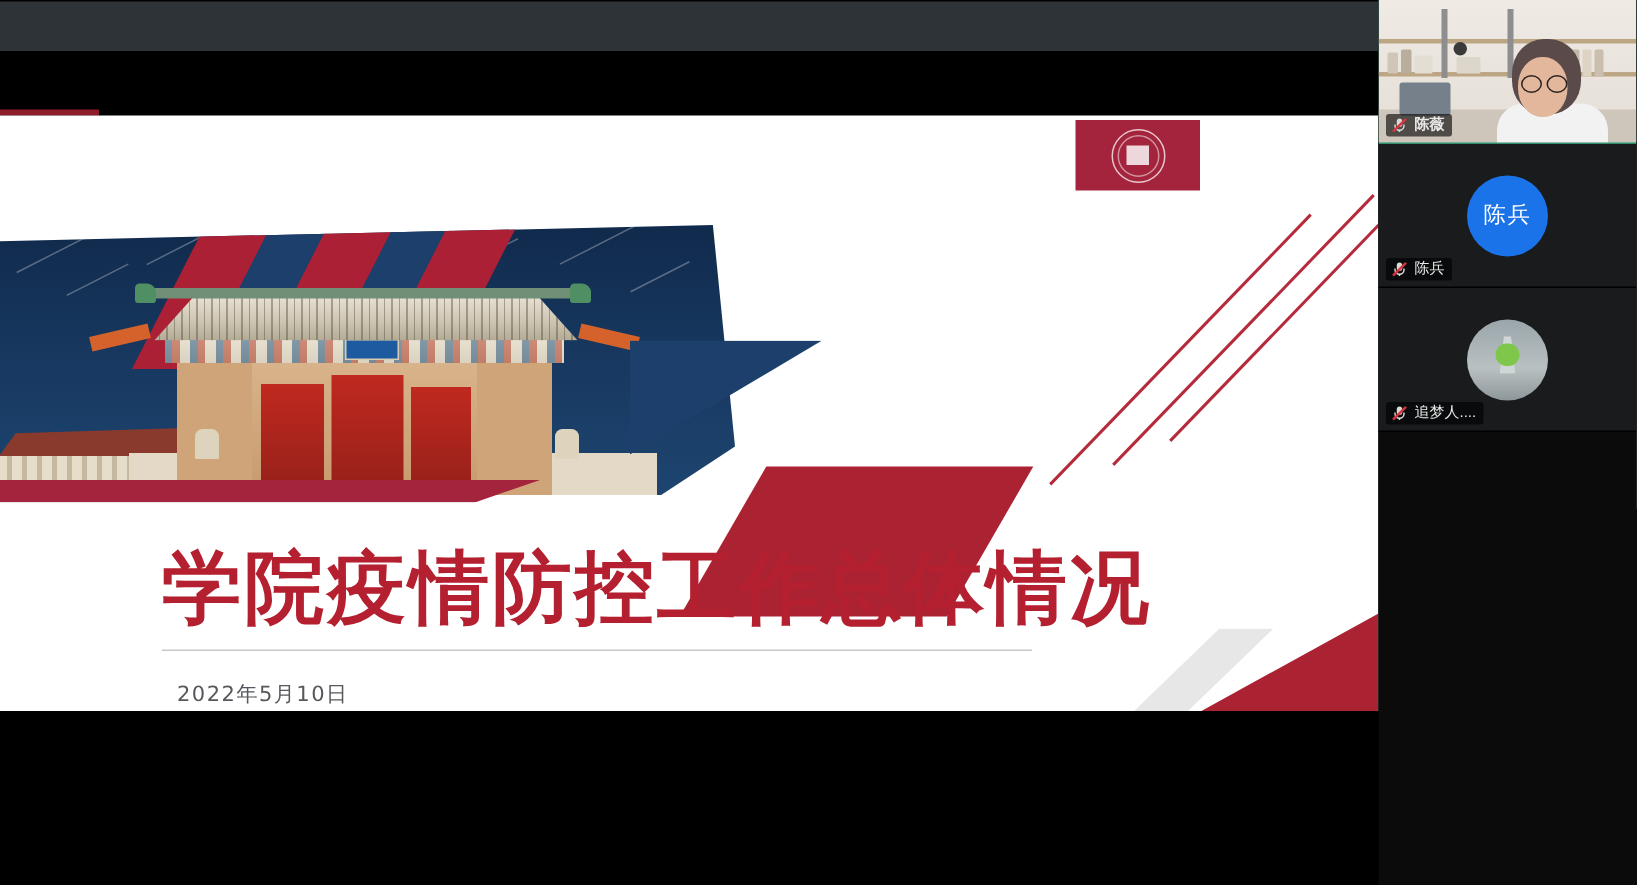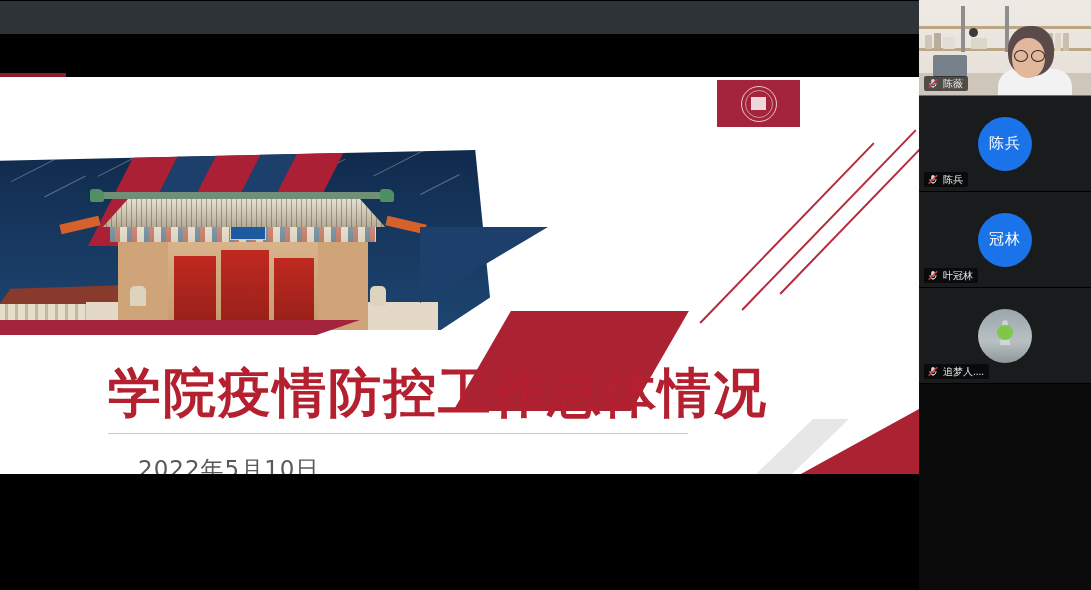--- a/index.html
+++ b/index.html
@@ -78,30 +78,30 @@
               clip-path:polygon(100% 0,100% 100%,0 100%);}
   .corner-gray{position:absolute;right:70px;bottom:0;width:150px;height:110px;background:#e7e7e7;
                clip-path:polygon(100% 0,76% 0,0 100%,24% 100%);}
 
   
   .title-zone{position:absolute;left:108px;top:288px;width:680px;}
   .slide-title{font-family:"DejaVu Serif","Liberation Serif",serif;
                font-size:53px;font-weight:700;color:#b4202f;letter-spacing:2px;line-height:1.05;
                white-space:nowrap;}
   .title-rule{margin-top:12px;width:580px;height:1px;background:#c8c8c8;}
-  .slide-date{margin-top:20px;margin-left:30px;font-size:23px;color:#55585c;letter-spacing:1px;
+  .slide-date{margin-top:20px;margin-left:10px;font-size:14px;color:#55585c;letter-spacing:1px;
               font-family:"DejaVu Sans","Liberation Sans",sans-serif;}
 
   
   .bottombar{position:absolute;left:0;top:529px;width:919px;height:61px;background:#000;}
 
   
   .tile{position:relative;width:172px;height:95px;background:#191b1d;
         border-bottom:1px solid #000;overflow:hidden;}
-  .tile.active{outline:2px solid #2f8f6e;outline-offset:-2px;}
+  .tile.active{outline:2px solid #2f8f6e;outline-offset:-2px;font-weight:bold;}
   .tile .video{position:absolute;inset:0;}
   .tile .avatar{position:absolute;left:50%;top:50%;transform:translate(-50%,-50%);
                 width:54px;height:54px;border-radius:50%;display:flex;align-items:center;
                 justify-content:center;color:#fff;font-size:15px;letter-spacing:1px;}
   .tile .avatar.img{overflow:hidden;}
   .namebar{position:absolute;left:5px;bottom:4px;display:flex;align-items:center;gap:4px;
            background:rgba(0,0,0,.62);padding:1px 5px 1px 3px;border-radius:2px;max-width:150px;}
   .nm-text{color:#e9e9e9;font-size:10px;line-height:13px;white-space:nowrap;overflow:hidden;}
   .host-badge{width:13px;height:13px;background:#e8820c;border-radius:2px;display:flex;
               align-items:center;justify-content:center;flex:0 0 auto;}
@@ -267,34 +267,20 @@
         <svg class="mic" viewBox="0 0 16 16">
   <rect x="5.6" y="2" width="4.8" height="7.6" rx="2.4" fill="#d9d9d9"></rect>
   <path d="M4 7.4v1a4 4 0 0 0 8 0v-1" fill="none" stroke="#d9d9d9" stroke-width="1.3"></path>
   <line x1="8" y1="12" x2="8" y2="14" stroke="#d9d9d9" stroke-width="1.3"></line>
   <line x1="2.2" y1="13.6" x2="13.8" y2="2.4" stroke="#d8343c" stroke-width="2.1"></line>
 </svg>
         <span class="nm-text">陈兵</span>
      </div>
       </div>
       <div class="tile">
-        <div class="avatar" style="background:#1a73e8">
-          <span>冠林</span>
-        </div>
-        <div class="namebar">
-        <svg class="mic" viewBox="0 0 16 16">
-  <rect x="5.6" y="2" width="4.8" height="7.6" rx="2.4" fill="#d9d9d9"></rect>
-  <path d="M4 7.4v1a4 4 0 0 0 8 0v-1" fill="none" stroke="#d9d9d9" stroke-width="1.3"></path>
-  <line x1="8" y1="12" x2="8" y2="14" stroke="#d9d9d9" stroke-width="1.3"></line>
-  <line x1="2.2" y1="13.6" x2="13.8" y2="2.4" stroke="#d8343c" stroke-width="2.1"></line>
-</svg>
-        <span class="nm-text">叶冠林</span>
-     </div>
-      </div>
-      <div class="tile">
         <div class="avatar img monument"></div>
         <div class="namebar">
         <svg class="mic" viewBox="0 0 16 16">
   <rect x="5.6" y="2" width="4.8" height="7.6" rx="2.4" fill="#d9d9d9"></rect>
   <path d="M4 7.4v1a4 4 0 0 0 8 0v-1" fill="none" stroke="#d9d9d9" stroke-width="1.3"></path>
   <line x1="8" y1="12" x2="8" y2="14" stroke="#d9d9d9" stroke-width="1.3"></line>
   <line x1="2.2" y1="13.6" x2="13.8" y2="2.4" stroke="#d8343c" stroke-width="2.1"></line>
 </svg>
         <span class="nm-text">追梦人....</span>
      </div>

